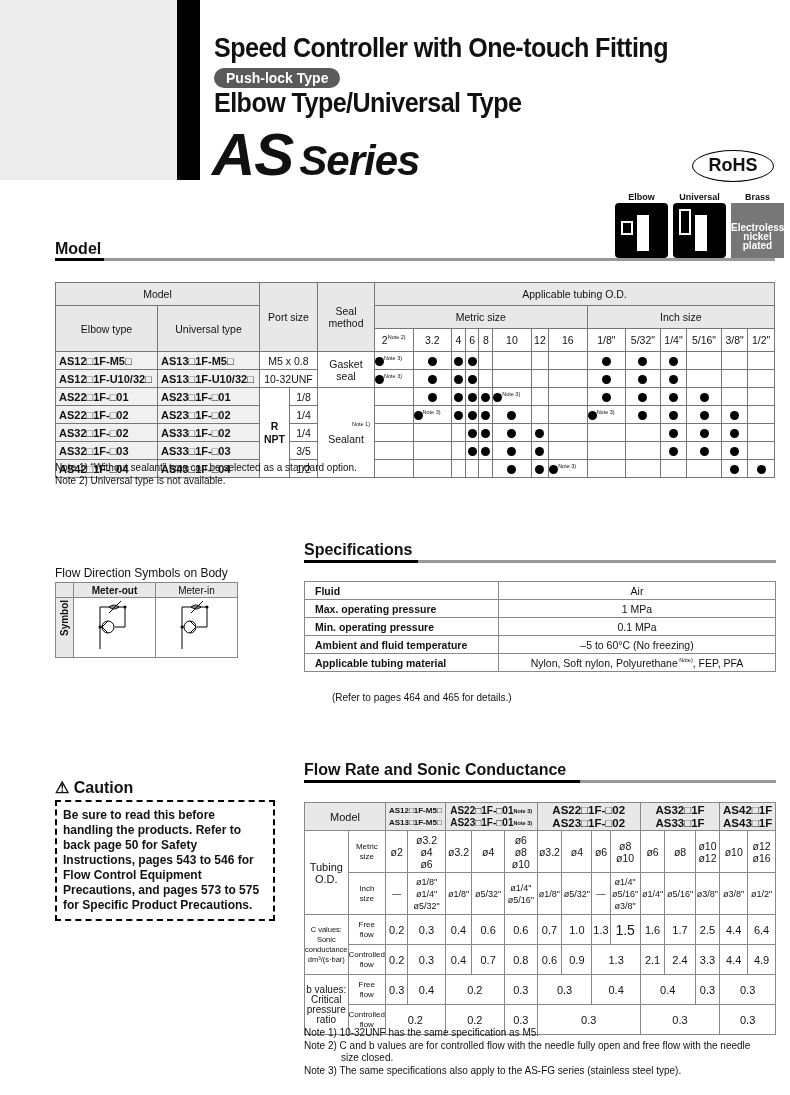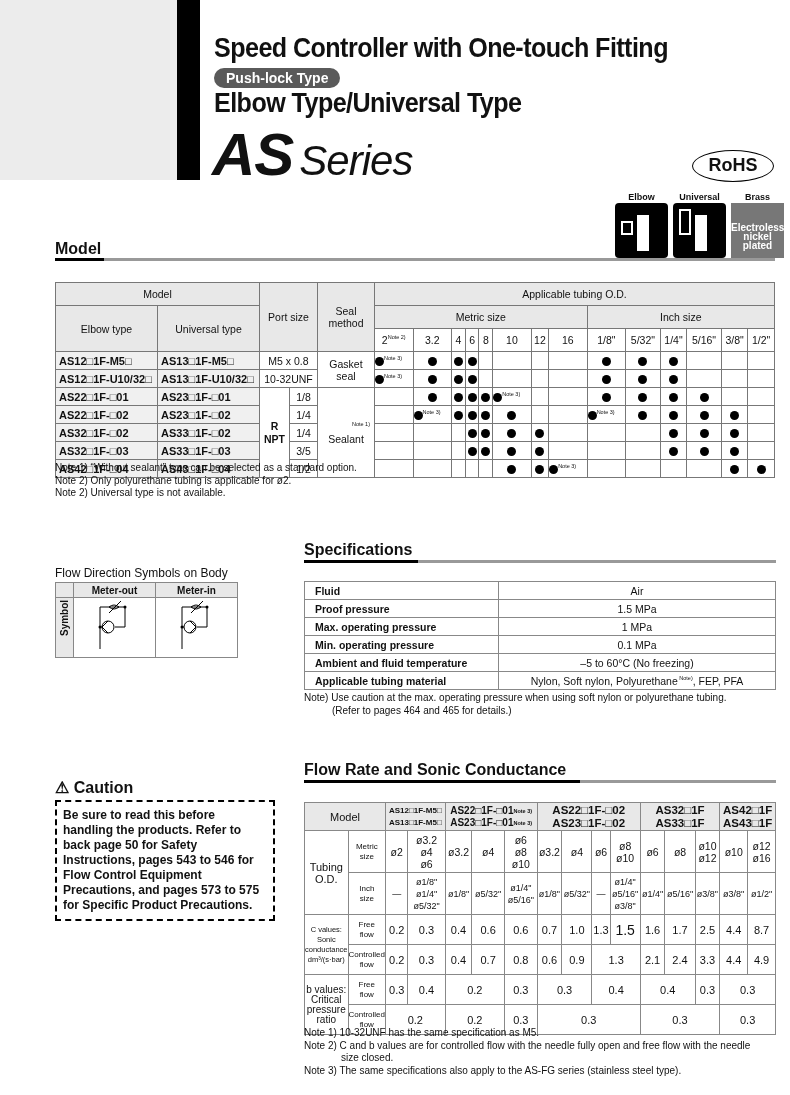--- a/index.html
+++ b/index.html
@@ -2,21 +2,21 @@
 <html><head>
 <meta charset="utf-8">
 <style>
 *{box-sizing:border-box;margin:0;padding:0}
 body{width:790px;height:1095px;background:#fff;font-family:"Liberation Sans",sans-serif;color:#111;position:relative;overflow:hidden}
 .graybox{position:absolute;left:0;top:0;width:177px;height:180px;background:#ececec}
 .blackbar{position:absolute;left:177px;top:0;width:23px;height:180px;background:#000}
 .t1{position:absolute;left:214px;top:33px;font-size:27px;font-weight:bold;letter-spacing:-0.6px;transform:scaleX(0.93);transform-origin:left}
 .pill{position:absolute;left:214px;top:68px;background:#5a5a5a;color:#fff;font-size:14px;font-weight:bold;padding:2px 12px;border-radius:10px}
 .t2{position:absolute;left:214px;top:88px;font-size:27px;font-weight:bold;letter-spacing:-0.6px;transform:scaleX(0.93);transform-origin:left}
-.t3{position:absolute;left:212px;top:120px;font-size:60px;font-weight:normal;font-style:italic;letter-spacing:-1px}
+.t3{position:absolute;left:212px;top:120px;font-size:60px;font-weight:bold;font-style:italic;letter-spacing:-1px}
 .t3 span{font-size:42px;margin-left:6px}
 .rohs{position:absolute;left:692px;top:150px;width:82px;height:32px;border:1.5px solid #000;border-radius:50%;font-size:18px;font-weight:bold;text-align:center;line-height:29px}
 .icons{position:absolute;left:615px;top:192px;display:flex;gap:5px}
 .icon{width:53px;text-align:center;font-size:9px;font-weight:bold}
 .icon .box{margin-top:1px;width:100%;height:55px;border-radius:4px;background:#000;position:relative}
 .icon.brass .box{background:#777;border-radius:0}
 .icon .box .lbl{color:#fff;font-size:10px;padding-top:20px;line-height:9px}
 .fit{position:absolute;left:22px;top:12px;width:12px;height:36px;background:#fff}
 .fit2{position:absolute;left:6px;top:18px;width:12px;height:14px;border:2px solid #fff}
 .section{position:absolute;font-size:16px;font-weight:bold}
@@ -258,31 +258,30 @@
         <td></td>
         <td></td>
         <td><span class="dot"></span></td>
         <td><span class="dot"></span></td>
       </tr>
     </tbody>
   </table>
 
 <div class="notes" style="left:55px;top:462px">
 <div>Note 1) “Without sealant” type can be selected as a standard option.</div>
-<div>Note 2) Only polyurethane tubing is applicable for ø2.</div>
 <div>Note 2) Universal type is not available.</div>
 </div>
 
 <div class="fd-t">Flow Direction Symbols on Body</div>
 <table class="fd" style="width:183px">
 <tbody>
       <tr style="height:15px;background:#e8e8e8">
         <td style="width:17px"></td>
         <td style="font-weight:bold;font-size:10px">Meter-out</td>
-        <td style="font-weight:bold;font-size:10px">Meter-in</td>
+        <td style="font-weight:normal;font-size:10px">Meter-in</td>
       </tr>
 <tr style="height:60px">
         <td style="background:#e8e8e8">
           <div style="transform:rotate(-90deg);font-size:10px;font-weight:bold;width:17px">Symbol</div>
         </td>
 <td><svg width="60" height="56" viewBox="0 0 60 56">
             <path d="M15 50V8H40M40 8V28H30M15 28h2" fill="none" stroke="#000"></path>
             <path d="M24 8q5-4 10 0M24 8q5 4 10 0" fill="none" stroke="#000"></path>
             <path d="M24 14l12-12" stroke="#000"></path>
             <circle cx="23" cy="28" r="6" fill="none" stroke="#000"></circle>
@@ -307,43 +306,38 @@
 <div class="uline" style="left:304px;top:560px;width:472px">
     <b style="width:114px"></b>
   </div>
 <table class="spec" style="left:304px;top:581px;width:472px">
     <tbody id="srows">
       <tr>
         <td class="k" style="width:194px">Fluid</td>
         <td>Air</td>
       </tr>
       <tr>
-        <td class="k" style="width:194px">Proof pressure</td>
-        <td>1.5 MPa</td>
-      </tr>
-      <tr>
         <td class="k" style="width:194px">Max. operating pressure</td>
         <td>1 MPa</td>
       </tr>
       <tr>
         <td class="k" style="width:194px">Min. operating pressure</td>
         <td>0.1 MPa</td>
       </tr>
       <tr>
         <td class="k" style="width:194px">Ambient and fluid temperature</td>
         <td>–5 to 60°C (No freezing)</td>
       </tr>
       <tr>
         <td class="k" style="width:194px">Applicable tubing material</td>
         <td>Nylon, Soft nylon, Polyurethane<sup> Note)</sup>, FEP, PFA</td>
       </tr>
     </tbody>
   </table>
 <div class="notes" style="left:304px;top:692px">
-    <div>Note) Use caution at the max. operating pressure when using soft nylon or polyurethane tubing.</div>
     <div style="padding-left:28px">(Refer to pages 464 and 465 for details.)</div>
   </div>
 
 <div class="caution-t"><span>⚠</span> <span>Caution</span></div>
 <div class="caution">Be sure to read this before handling the products. Refer to back page 50 for Safety Instructions, pages 543 to 546 for Flow Control Equipment Precautions, and pages 573 to 575 for Specific Product Precautions.</div>
 
 <div class="section" style="left:304px;top:761px">Flow Rate and Sonic Conductance</div>
 <div class="uline" style="left:304px;top:780px;width:472px">
     <b style="width:276px"></b>
   </div>
@@ -401,21 +395,21 @@
         <td colspan="1" style="font-size:11px">0.6</td>
         <td colspan="1" style="font-size:11px">0.6</td>
         <td colspan="1" style="font-size:11px">0.7</td>
         <td colspan="1" style="font-size:11px">1.0</td>
         <td colspan="1" style="font-size:11px">1.3</td>
         <td colspan="1" style="font-size:14px">1.5</td>
         <td colspan="1" style="font-size:11px">1.6</td>
         <td colspan="1" style="font-size:11px">1.7</td>
         <td colspan="1" style="font-size:11px">2.5</td>
         <td colspan="1" style="font-size:11px">4.4</td>
-        <td colspan="1" style="font-size:11px">8.7</td>
+        <td colspan="1" style="font-size:11px">6.4</td>
       </tr>
       <tr style="height:30px">
         <td class="sm">Controlled<br>flow</td>
         <td colspan="1" style="font-size:11px">0.2</td>
         <td colspan="1" style="font-size:11px">0.3</td>
         <td colspan="1" style="font-size:11px">0.4</td>
         <td colspan="1" style="font-size:11px">0.7</td>
         <td colspan="1" style="font-size:11px">0.8</td>
         <td colspan="1" style="font-size:11px">0.6</td>
         <td colspan="1" style="font-size:11px">0.9</td>

